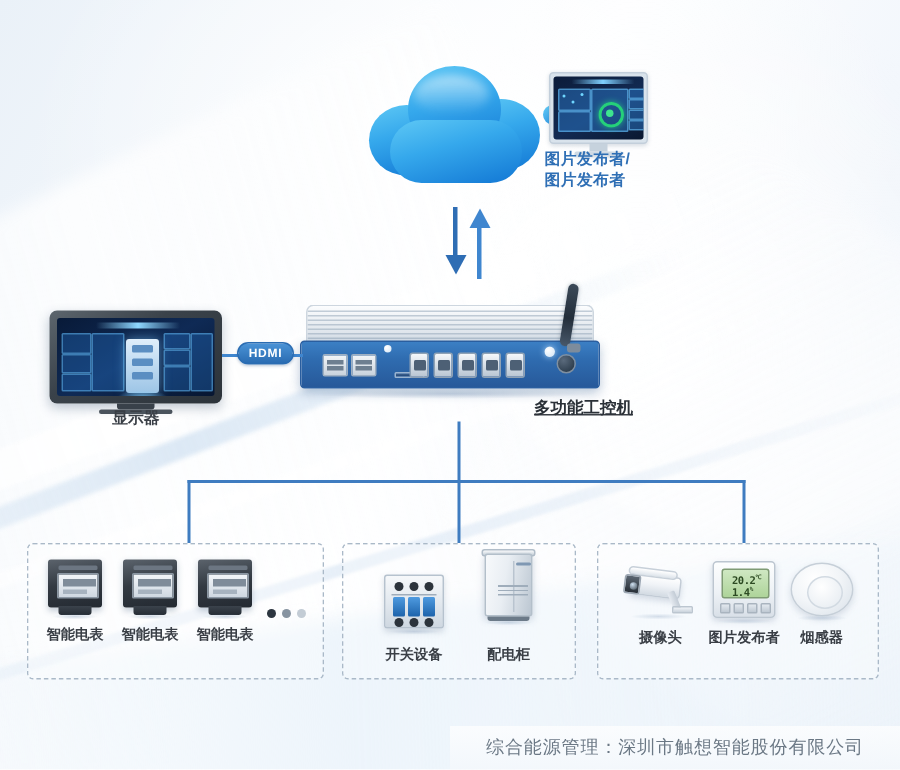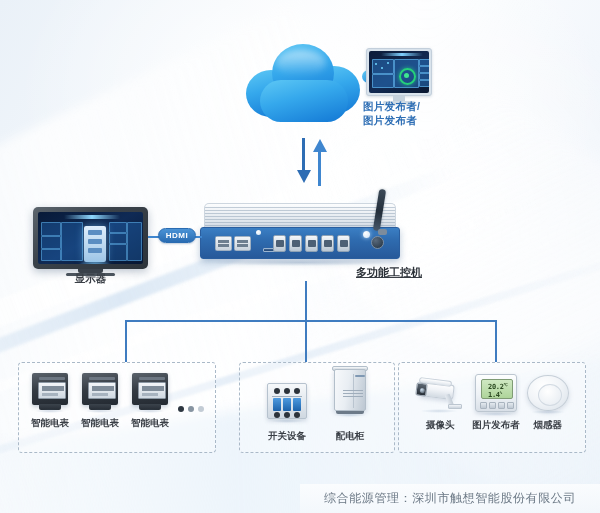--- a/index.html
+++ b/index.html
@@ -156,21 +156,21 @@
   #w-vert-main{left:305px;top:281px;width:2px;height:40px;}
   #w-bus{left:125px;top:320px;width:372px;height:2px;}
   #w-drop-1{left:125px;top:320px;width:2px;height:42px;}
   #w-drop-2{left:305px;top:320px;width:2px;height:42px;}
   #w-drop-3{left:495px;top:320px;width:2px;height:42px;}
 
   
   .group{position:absolute;top:362px;height:89px;border:1px dashed #aab9c8;border-radius:4px;
       background:rgba(255,255,255,.30);}
   #group-meters{left:18px;width:196px;}
-  #group-power{left:239px;width:154px;}
+  #group-power{left:228px;width:154px;}
   #group-sensors{left:398px;width:186px;}
   .g-items{position:absolute;left:0;right:0;top:8px;display:flex;justify-content:center;align-items:flex-end;}
   .item{display:flex;flex-direction:column;align-items:center;}
   .item-label{margin-top:4px;font-size:9.5px;color:#3a3f46;font-weight:bold;white-space:nowrap;}
 
   
   .meter{position:relative;width:40px;height:42px;}
   .mt-body{position:absolute;left:2px;top:2px;width:36px;height:32px;border-radius:2px;
       background:linear-gradient(170deg,#5b636c 0%,#333a42 48%,#232931 100%);
       box-shadow:0 2px 4px rgba(70,95,125,.3);}

